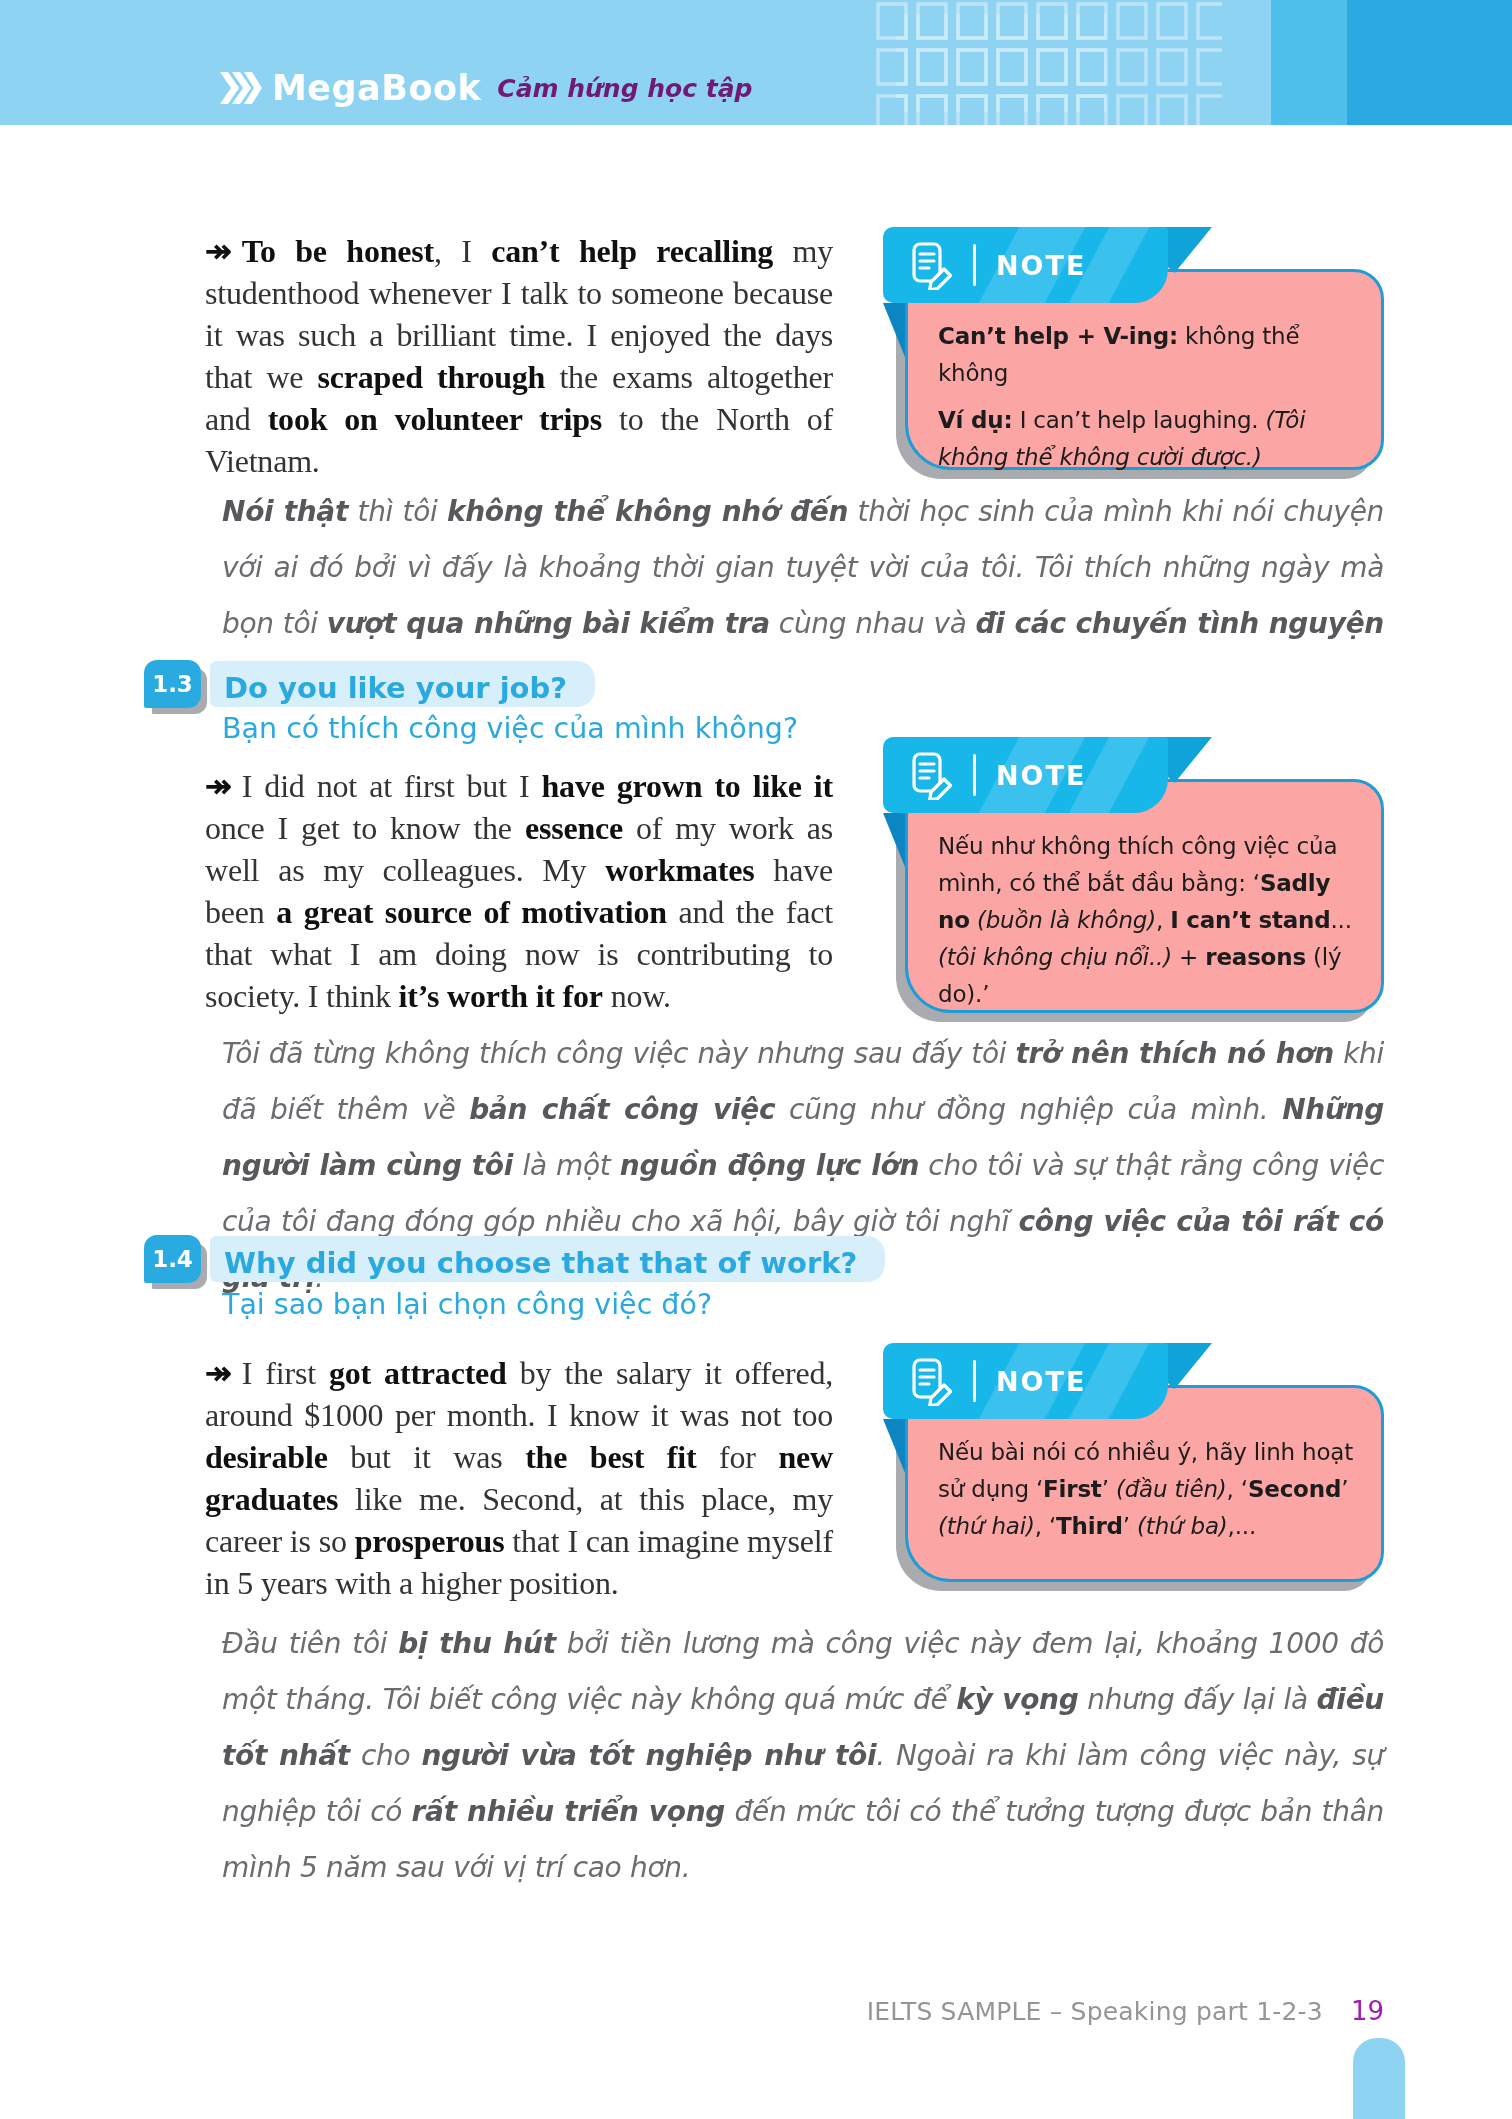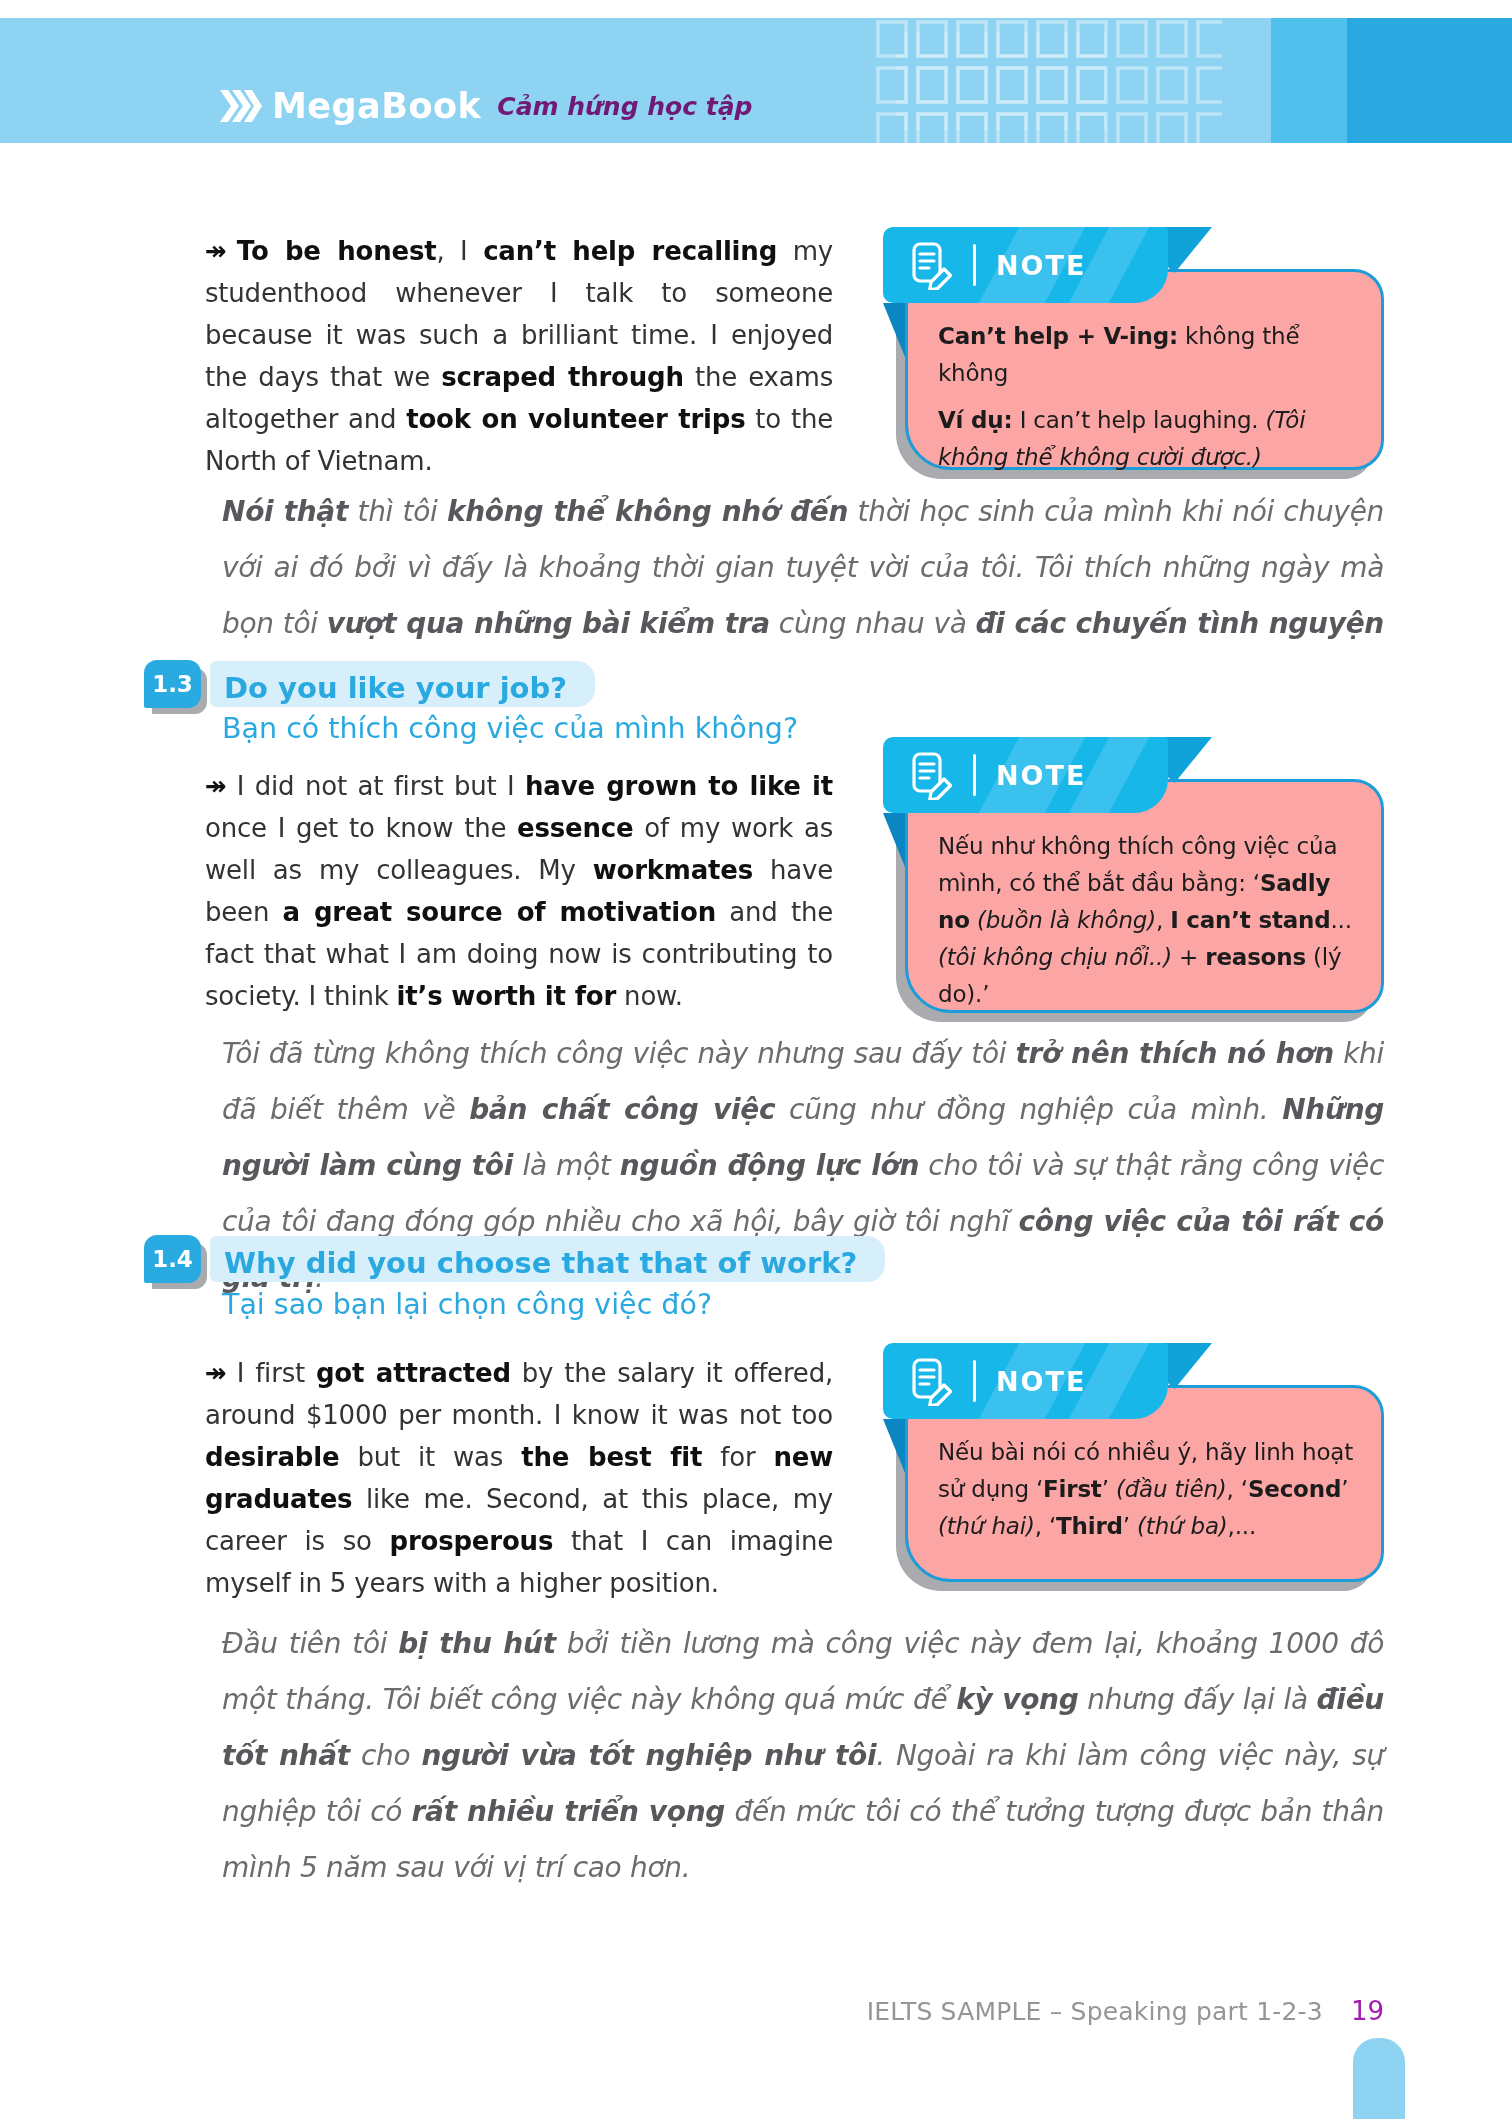--- a/index.html
+++ b/index.html
@@ -4,31 +4,31 @@
 <style>
   * { margin:0; padding:0; box-sizing:border-box; }
   html,body { background:#ffffff; }
   .page {
     position:relative; width:1512px; height:2119px; margin:0 auto;
     background:#ffffff; overflow:hidden;
     font-family:"DejaVu Sans","Liberation Sans",sans-serif;
     color:#2e2e2e;
   }
   
-  .header { position:absolute; left:0; top:0; width:1512px; height:125px; background:#8fd3f2;margin-top:18px; }
+  .header { position:absolute; left:0; top:0; width:1512px; height:125px; background:#8fd3f2; }
   .hdr-band { position:absolute; left:1271px; top:0; width:76px; height:125px; background:#4ec0eb; }
   .hdr-dark { position:absolute; left:1347px; top:0; width:165px; height:125px; background:#2aa9e1; }
   .squares { position:absolute; left:874px; top:0; }
   .logo { position:absolute; left:220px; top:66px; height:44px; display:flex; align-items:center; gap:10px; }
   .logo-text { color:#ffffff; font-size:35px; font-weight:bold; letter-spacing:0.5px; }
   .tagline { color:#701a75; font-size:25px; font-style:italic; font-weight:bold; margin-left:6px; }
   
   .en {
     position:absolute; left:205px; width:628px; text-align:justify;
-    font-size:26px; line-height:42px; color:#333333; letter-spacing:-0.2px;
+    font-size:32px; line-height:42px; color:#333333; letter-spacing:-0.2px;font-family:Liberation Serif, serif;
   }
   .en .b { font-weight:bold; color:#101010; }
   .bullet { font-weight:bold; color:#101010; margin-right:10px; letter-spacing:0; }
   
   .vi {
     position:absolute; left:222px; width:1162px; text-align:justify;
     font-size:28px; line-height:56px; font-style:italic; color:#6b6c6f; letter-spacing:-0.3px;
   }
   .vi .bi { font-weight:bold; color:#57585b; }
   

